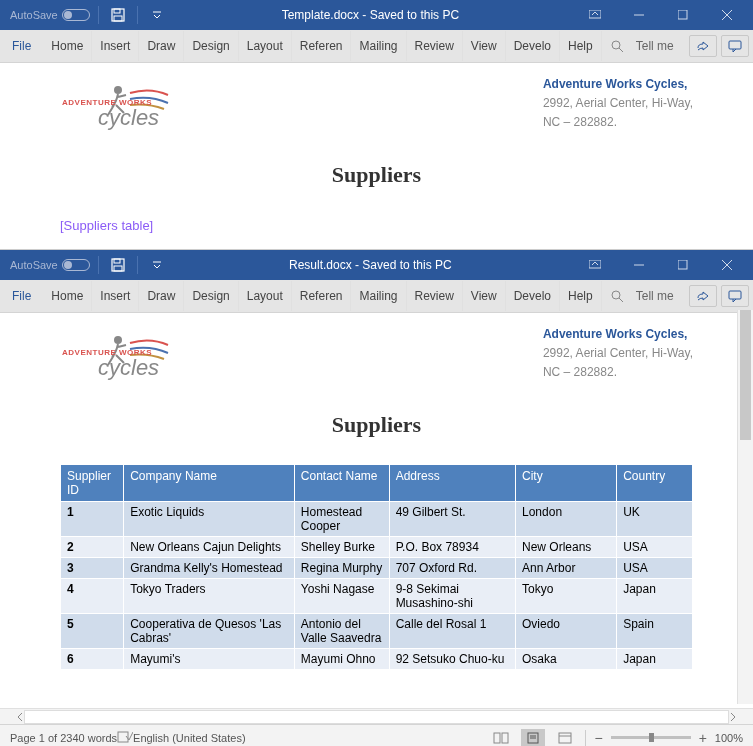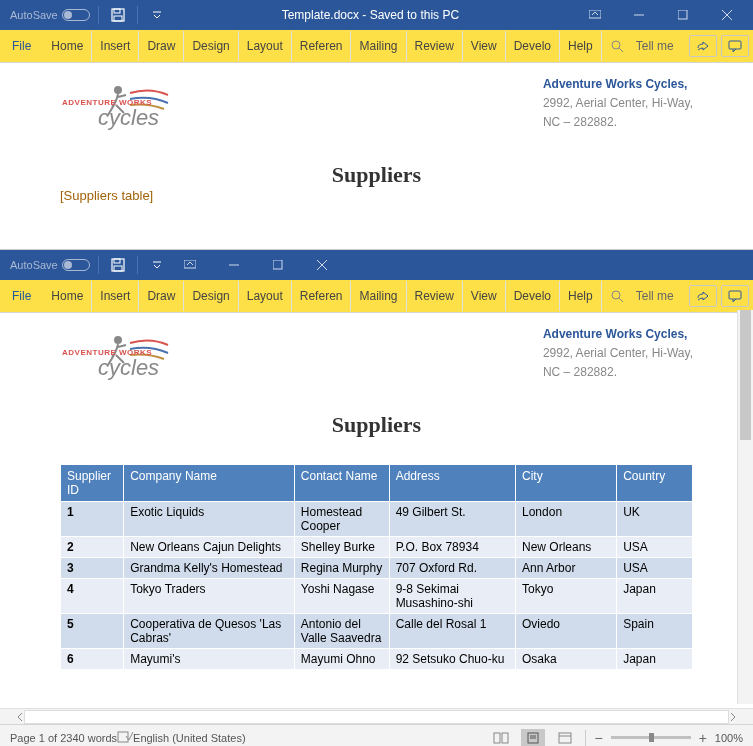--- a/index.html
+++ b/index.html
@@ -8,31 +8,31 @@
 .titlebar{background:#2b579a;height:30px;display:flex;align-items:center;color:#fff;padding:0 4px}
 .qat{display:flex;align-items:center;gap:8px;padding-left:6px}
 .autosave{display:flex;align-items:center;gap:4px;color:#a9b8d4;font-size:11px}
 .toggle{width:28px;height:12px;border:1px solid #a9b8d4;border-radius:6px;position:relative}
 .toggle::after{content:"";width:8px;height:8px;background:#a9b8d4;border-radius:50%;position:absolute;left:1px;top:1px}
 .qat-sep{width:1px;height:18px;background:#4a72b0}
 .qat-btn{width:22px;height:22px;display:flex;align-items:center;justify-content:center;color:#fff}
 .title-center{flex:1;text-align:center;font-size:12px;color:#fff}
 .winbtns{display:flex;gap:0}
 .winbtn{width:44px;height:30px;display:flex;align-items:center;justify-content:center;color:#d0daea}
-.ribbon{background:#fde047;border-bottom:1px solid #d4d4d4;height:30px;display:flex;align-items:center;padding:16px 4px;gap:0}
+.ribbon{background:#e5e5e5;border-bottom:1px solid #d4d4d4;height:30px;display:flex;align-items:center;padding:16px 4px;gap:0}
 .tab{padding:0 8px;height:30px;display:flex;align-items:center;font-size:12px;color:#444;border-right:1px solid #e0e0e0}
 .tab.file{color:#2b579a;font-weight:400;border-right:none;padding-right:12px}
 .tellme{margin-left:8px;display:flex;align-items:center;gap:12px;color:#666;font-size:12px}
 .rshare{margin-left:auto;display:flex;gap:4px}
 .rbtn{width:28px;height:22px;border:1px solid #c8c8c8;display:flex;align-items:center;justify-content:center;border-radius:2px}
 .doc{background:#fff;padding:12px 60px 8px 60px;position:relative}
 .addr{position:absolute;right:60px;top:12px;font-size:12px;color:#888;line-height:1.6}
 .addr .line1{color:#2b579a;font-weight:bold}
 .h1{text-align:center;font-family:Georgia,serif;font-size:22px;font-weight:bold;color:#333;margin-top:28px}
-.placeholder{font-size:13px;color:#a16207}
+.placeholder{font-size:13px;margin-top:30px;color:#8b5cf6}
 .table{margin-top:26px;border-collapse:collapse;width:100%;font-family:Georgia,serif;font-size:12px}
 .table th{background:#4f81bd;color:#fff;text-align:left;padding:4px 6px;font-weight:normal;vertical-align:top;border:1px solid #fff}
 .table td{padding:3px 6px;border:1px solid #fff;vertical-align:top}
 .table tr.odd td{background:#d0dceb}
 .table tr.even td{background:#e9eef6}
 .table td:first-child{font-weight:bold}
 .statusbar{background:#f3f3f3;border-top:1px solid #d4d4d4;height:26px;display:flex;align-items:center;padding:0 10px;font-size:11px;color:#555;}
 .sb-right{margin-left:auto;display:flex;align-items:center;gap:8px}
 .viewbtn{width:24px;height:18px;display:flex;align-items:center;justify-content:center}
 .viewbtn.active{background:#c8c8c8}
@@ -166,20 +166,21 @@
           </svg>
         </div>
       <div class="qat-sep"></div>
       <div class="qat-btn">
           <svg width="10" height="10" viewBox="0 0 10 10">
             <line x1="1" y1="2" x2="9" y2="2" stroke="#fff"></line>
             <path d="M2 5 L5 8 L8 5" fill="none" stroke="#fff"></path>
           </svg>
         </div>
     </div>
+    <div class="title-center">Result.docx  -  Saved to this PC</div>
     <div class="winbtns">
       <div class="winbtn">
           <svg width="12" height="10">
             <rect x="0" y="0" width="12" height="8" fill="none" stroke="#d0daea"></rect>
             <path d="M3 5 L6 2 L9 5" fill="none" stroke="#d0daea"></path>
           </svg>
         </div>
       <div class="winbtn">
           <svg width="10" height="10">
             <line x1="0" y1="5" x2="10" y2="5" stroke="#d0daea"></line>

